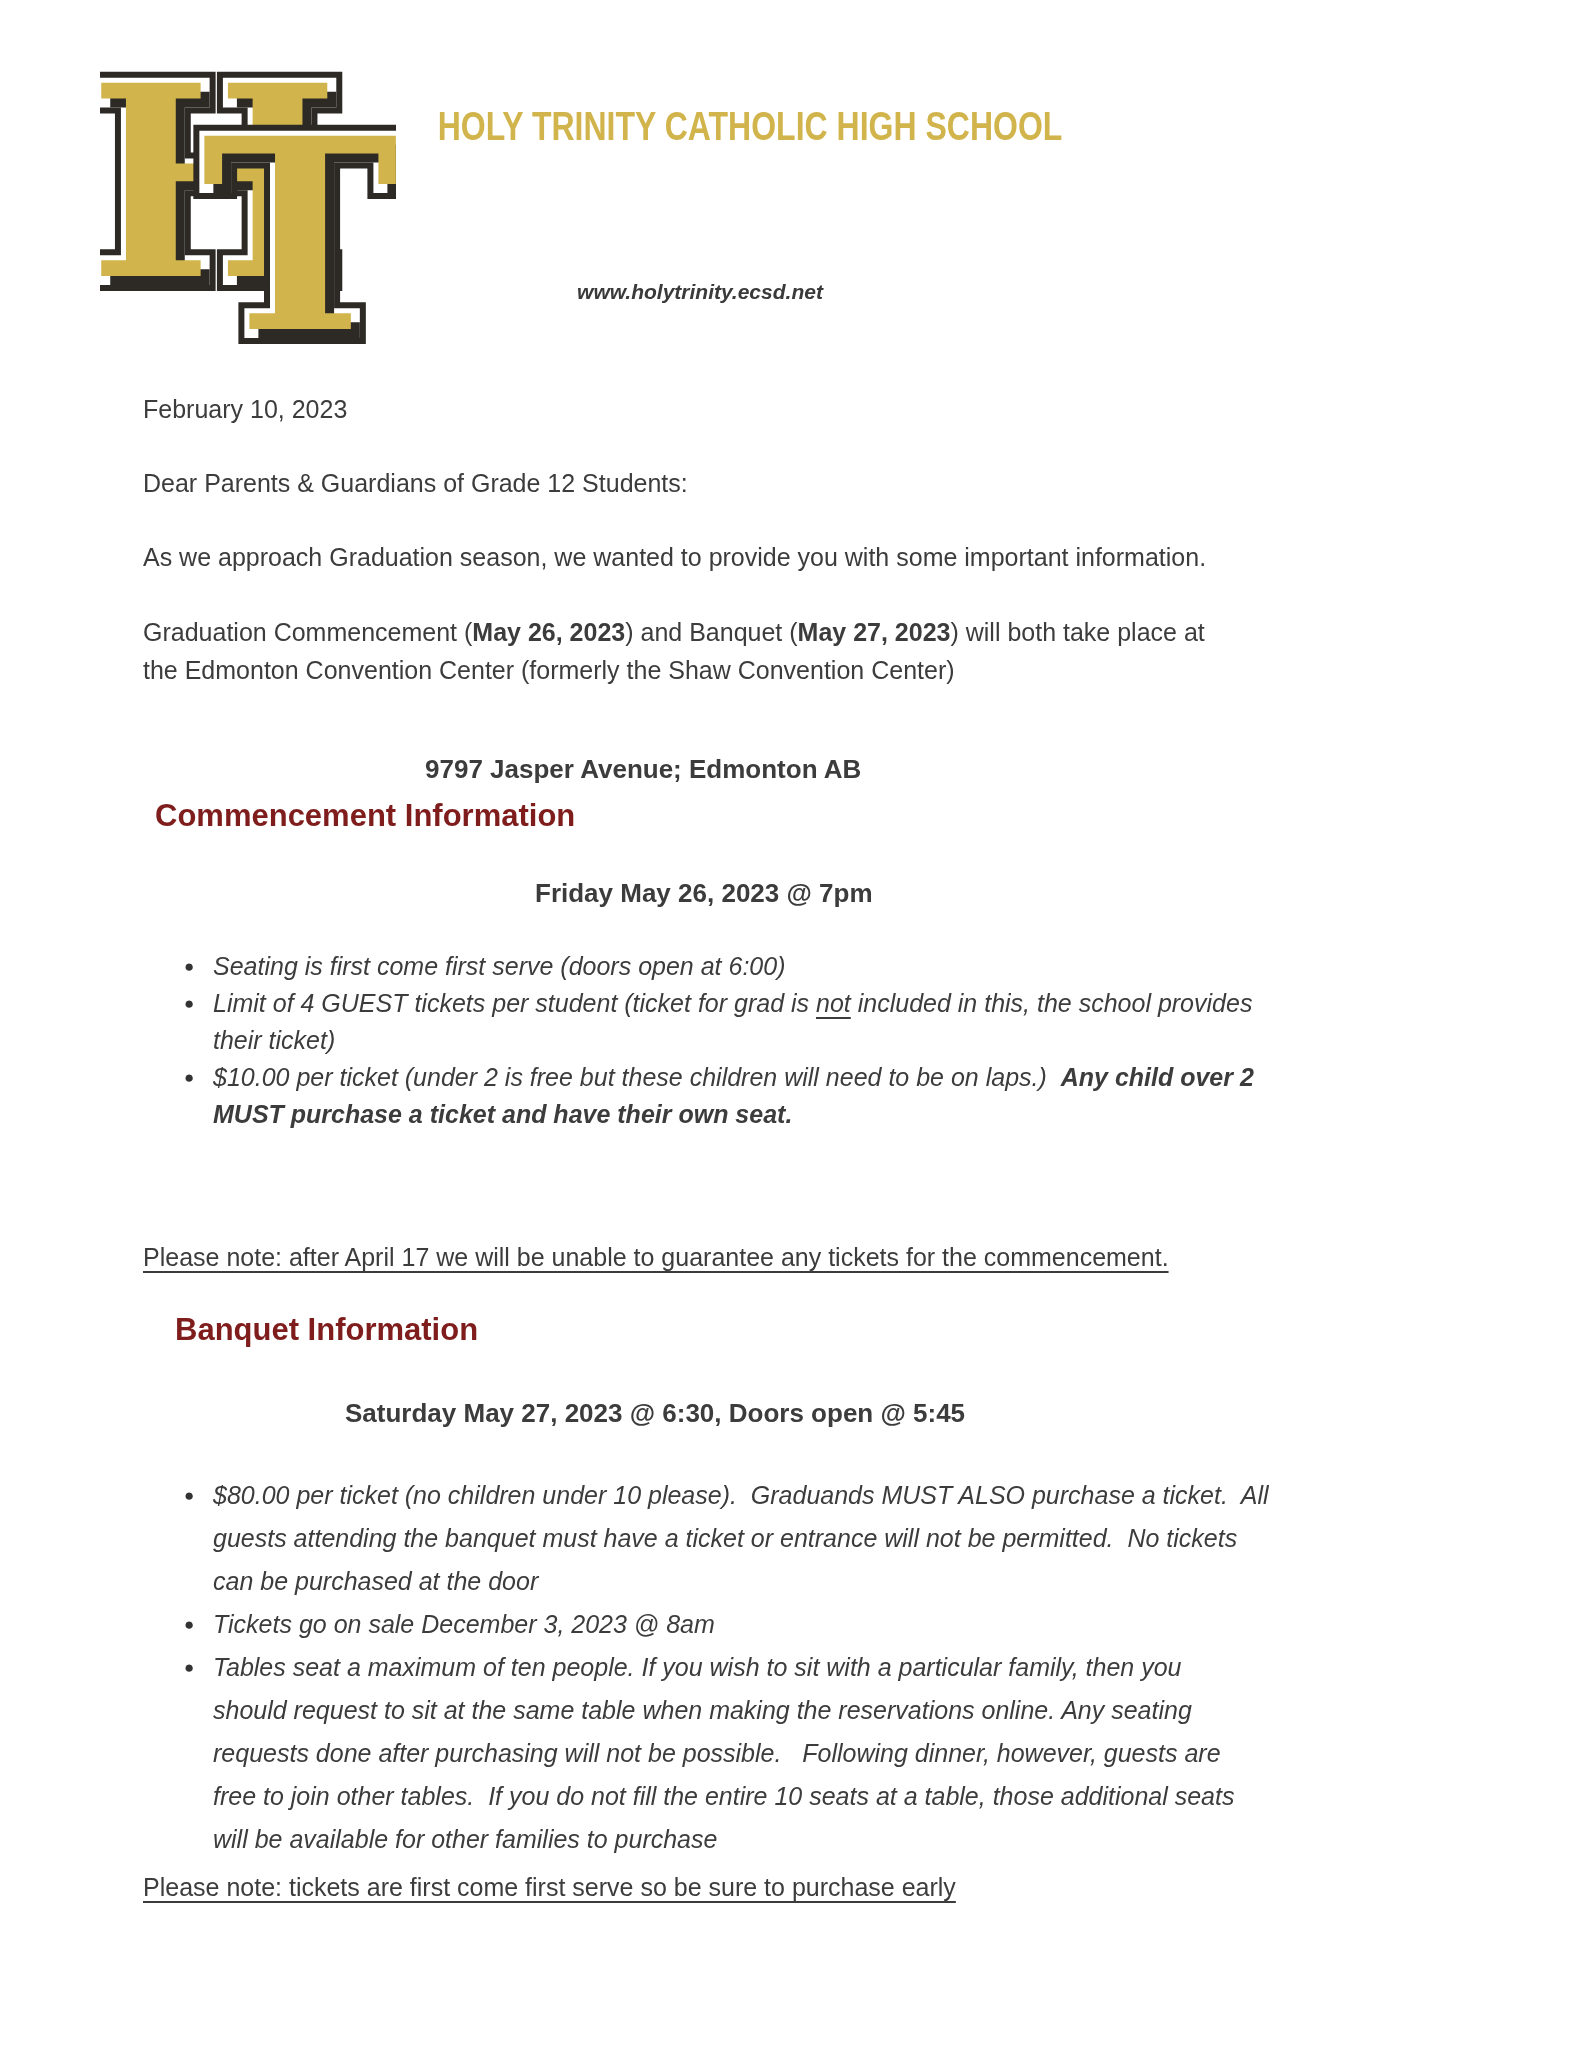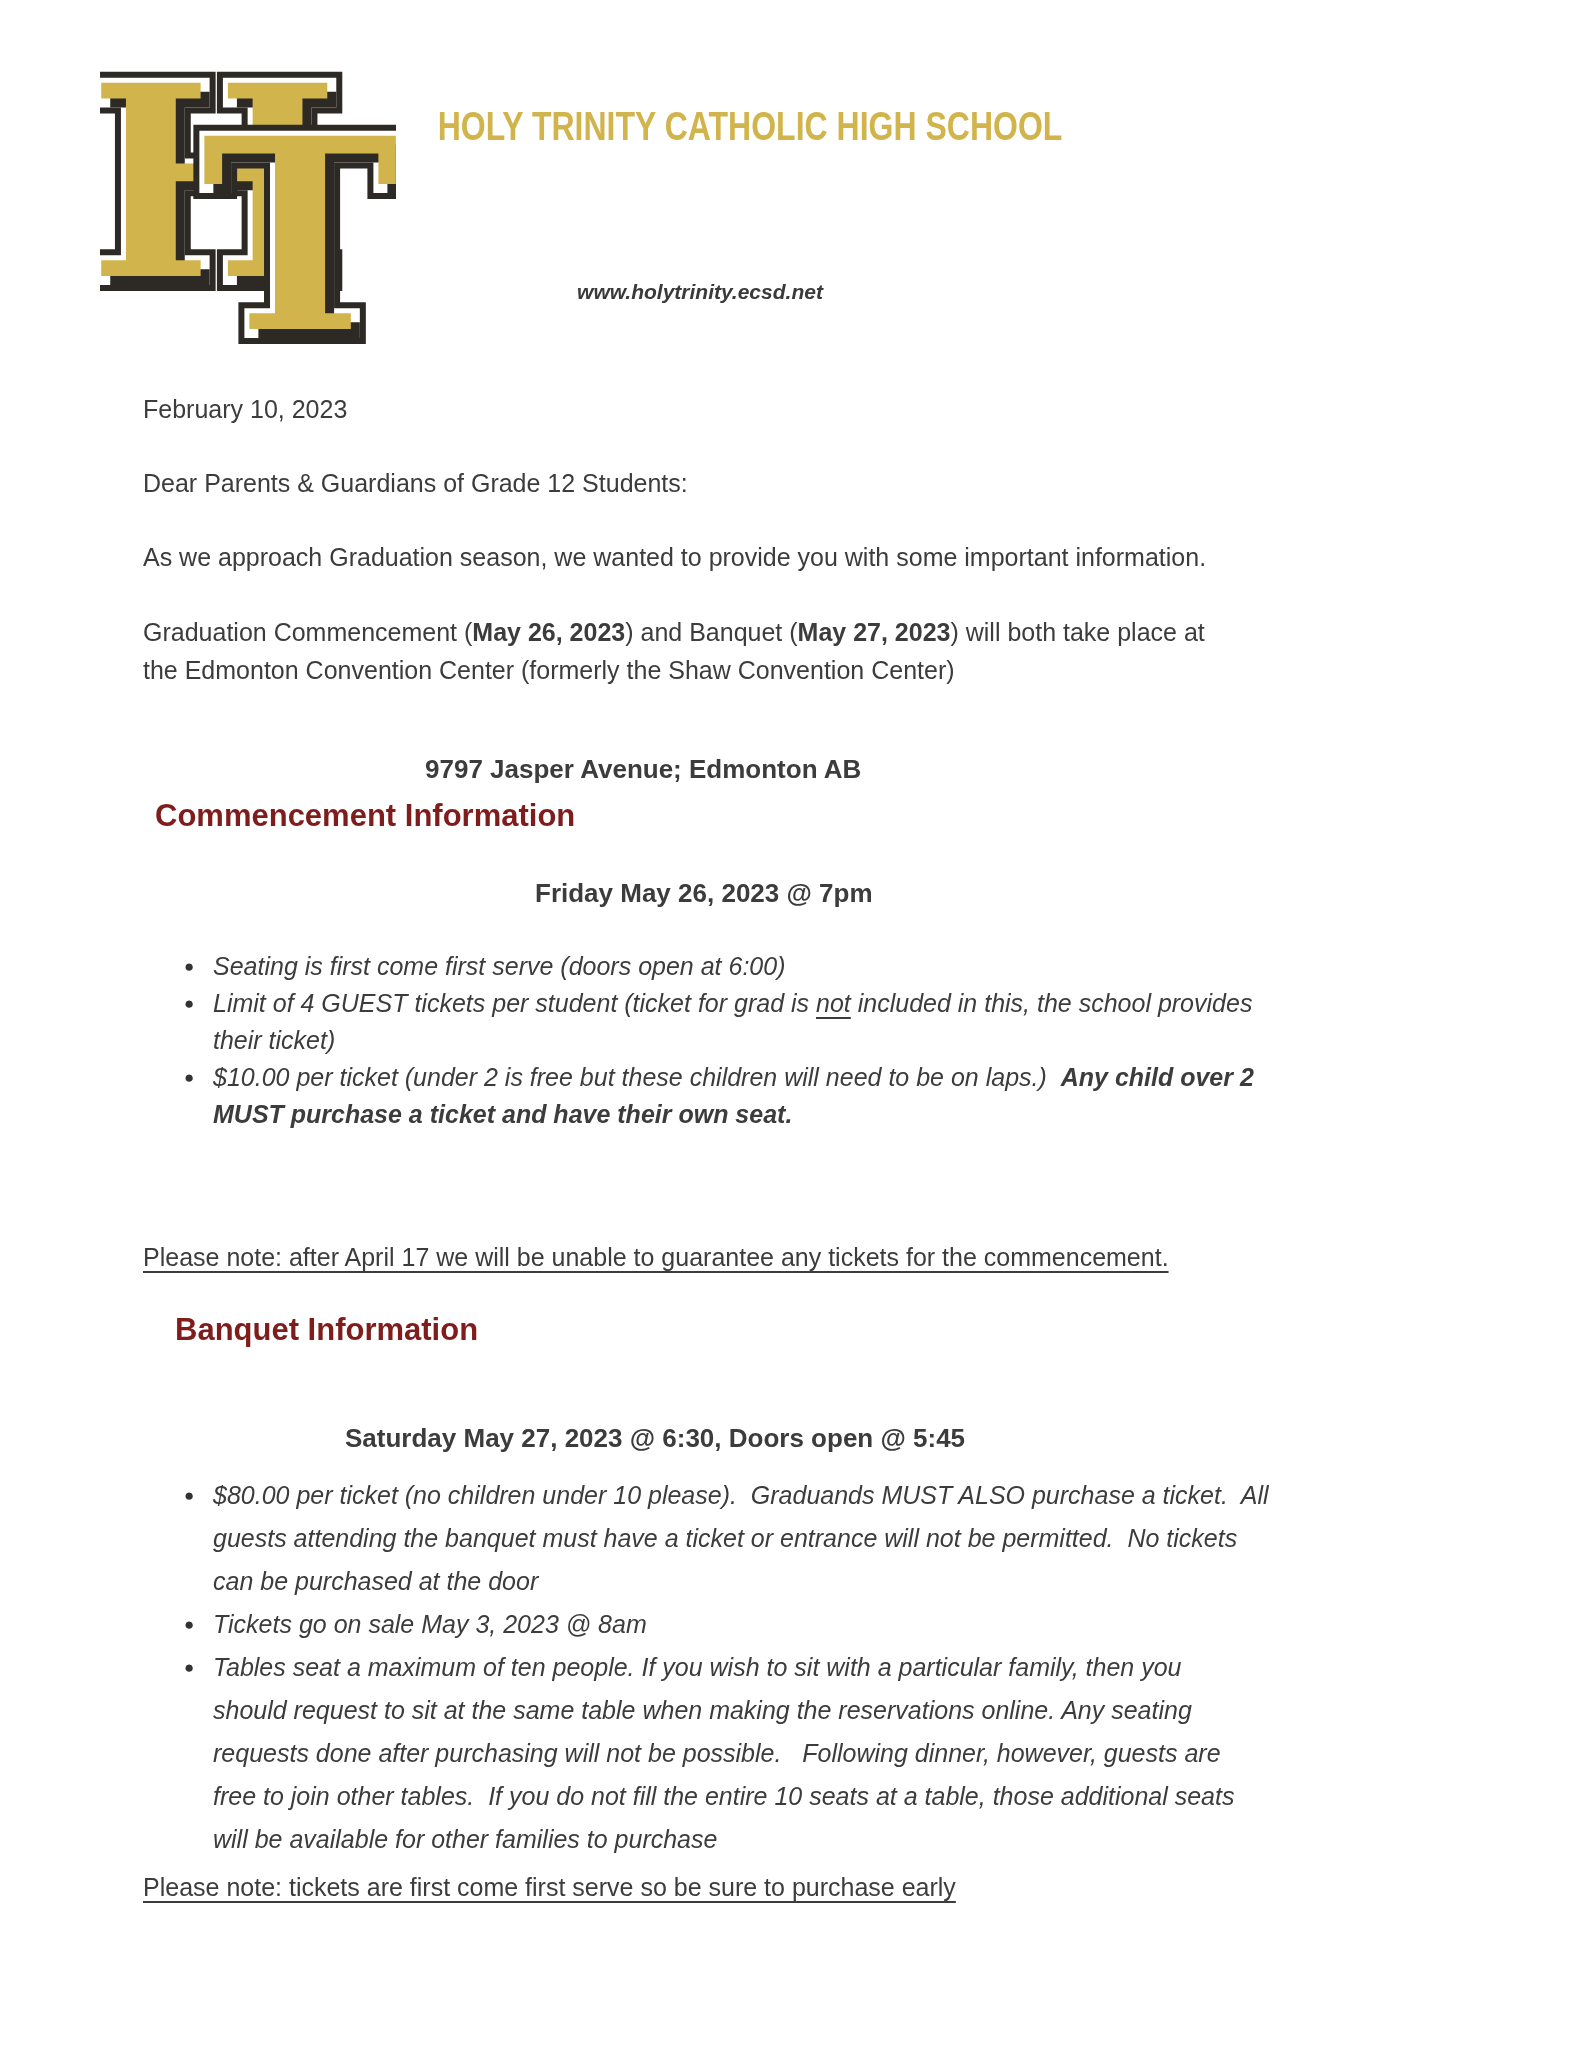--- a/index.html
+++ b/index.html
@@ -48,21 +48,21 @@
   .venue-address{left:425px;top:752px;font-weight:bold;font-size:26px;}
 
   .section-heading{font-size:31px;font-weight:bold;color:#7f1d1d;}
   .commencement-heading{left:155px;top:798px;}
   .commencement-datetime{left:535px;top:876px;font-weight:bold;font-size:26px;}
   .commencement-list{left:143px;top:948px;width:1340px;}
   .commencement-list li{line-height:37px;}
   .note1{left:143px;top:1240px;}
 
   .banquet-heading{left:155px;top:1312px;margin-left:20px;}
-  .banquet-datetime{left:345px;top:1396px;font-weight:bold;font-size:26px;margin-top:25px;}
+  .banquet-datetime{left:345px;top:1396px;font-weight:bold;font-size:26px;}
   .banquet-list{left:143px;top:1474px;width:1340px;}
   .banquet-list li{line-height:43px;}
   .note2{left:143px;top:1870px;}
 
   ul.bullets{list-style:none;margin:0;padding:0 0 0 70px;}
   ul.bullets li{position:relative;font-style:italic;}
   ul.bullets li::before{
     content:"\25CF";
     position:absolute;left:-29px;top:0;
     font-size:17px;color:#333;
@@ -119,21 +119,21 @@
   <div class="abs bodytext u note1">Please note: after April 17 we will be unable to guarantee any tickets for the commencement.</div>
 
   <div class="abs section-heading banquet-heading">Banquet Information</div>
 
   <div class="abs bodytext banquet-datetime">Saturday May 27, 2023 @ 6:30, Doors open @ 5:45</div>
 
   <ul class="abs bodytext bullets banquet-list">
     <li><span class="pre"><span>$80.00 per ticket (no children under 10 please).  Graduands MUST ALSO purchase a ticket.  All
 guests attending the banquet must have a ticket or entrance will not be permitted.  No tickets
 can be purchased at the door</span></span></li>
-    <li><span class="pre"><span>Tickets go on sale May 3, 2023 @ 8am</span></span></li>
+    <li><span class="pre"><span>Tickets go on sale December 3, 2023 @ 8am</span></span></li>
     <li><span class="pre"><span>Tables seat a maximum of ten people. If you wish to sit with a particular family, then you
 should request to sit at the same table when making the reservations online. Any seating
 requests done after purchasing will not be possible.   Following dinner, however, guests are
 free to join other tables.  If you do not fill the entire 10 seats at a table, those additional seats
 will be available for other families to purchase</span></span></li>
   </ul>
 
   <div class="abs bodytext u note2">Please note: tickets are first come first serve so be sure to purchase early</div>
 
 </div>

